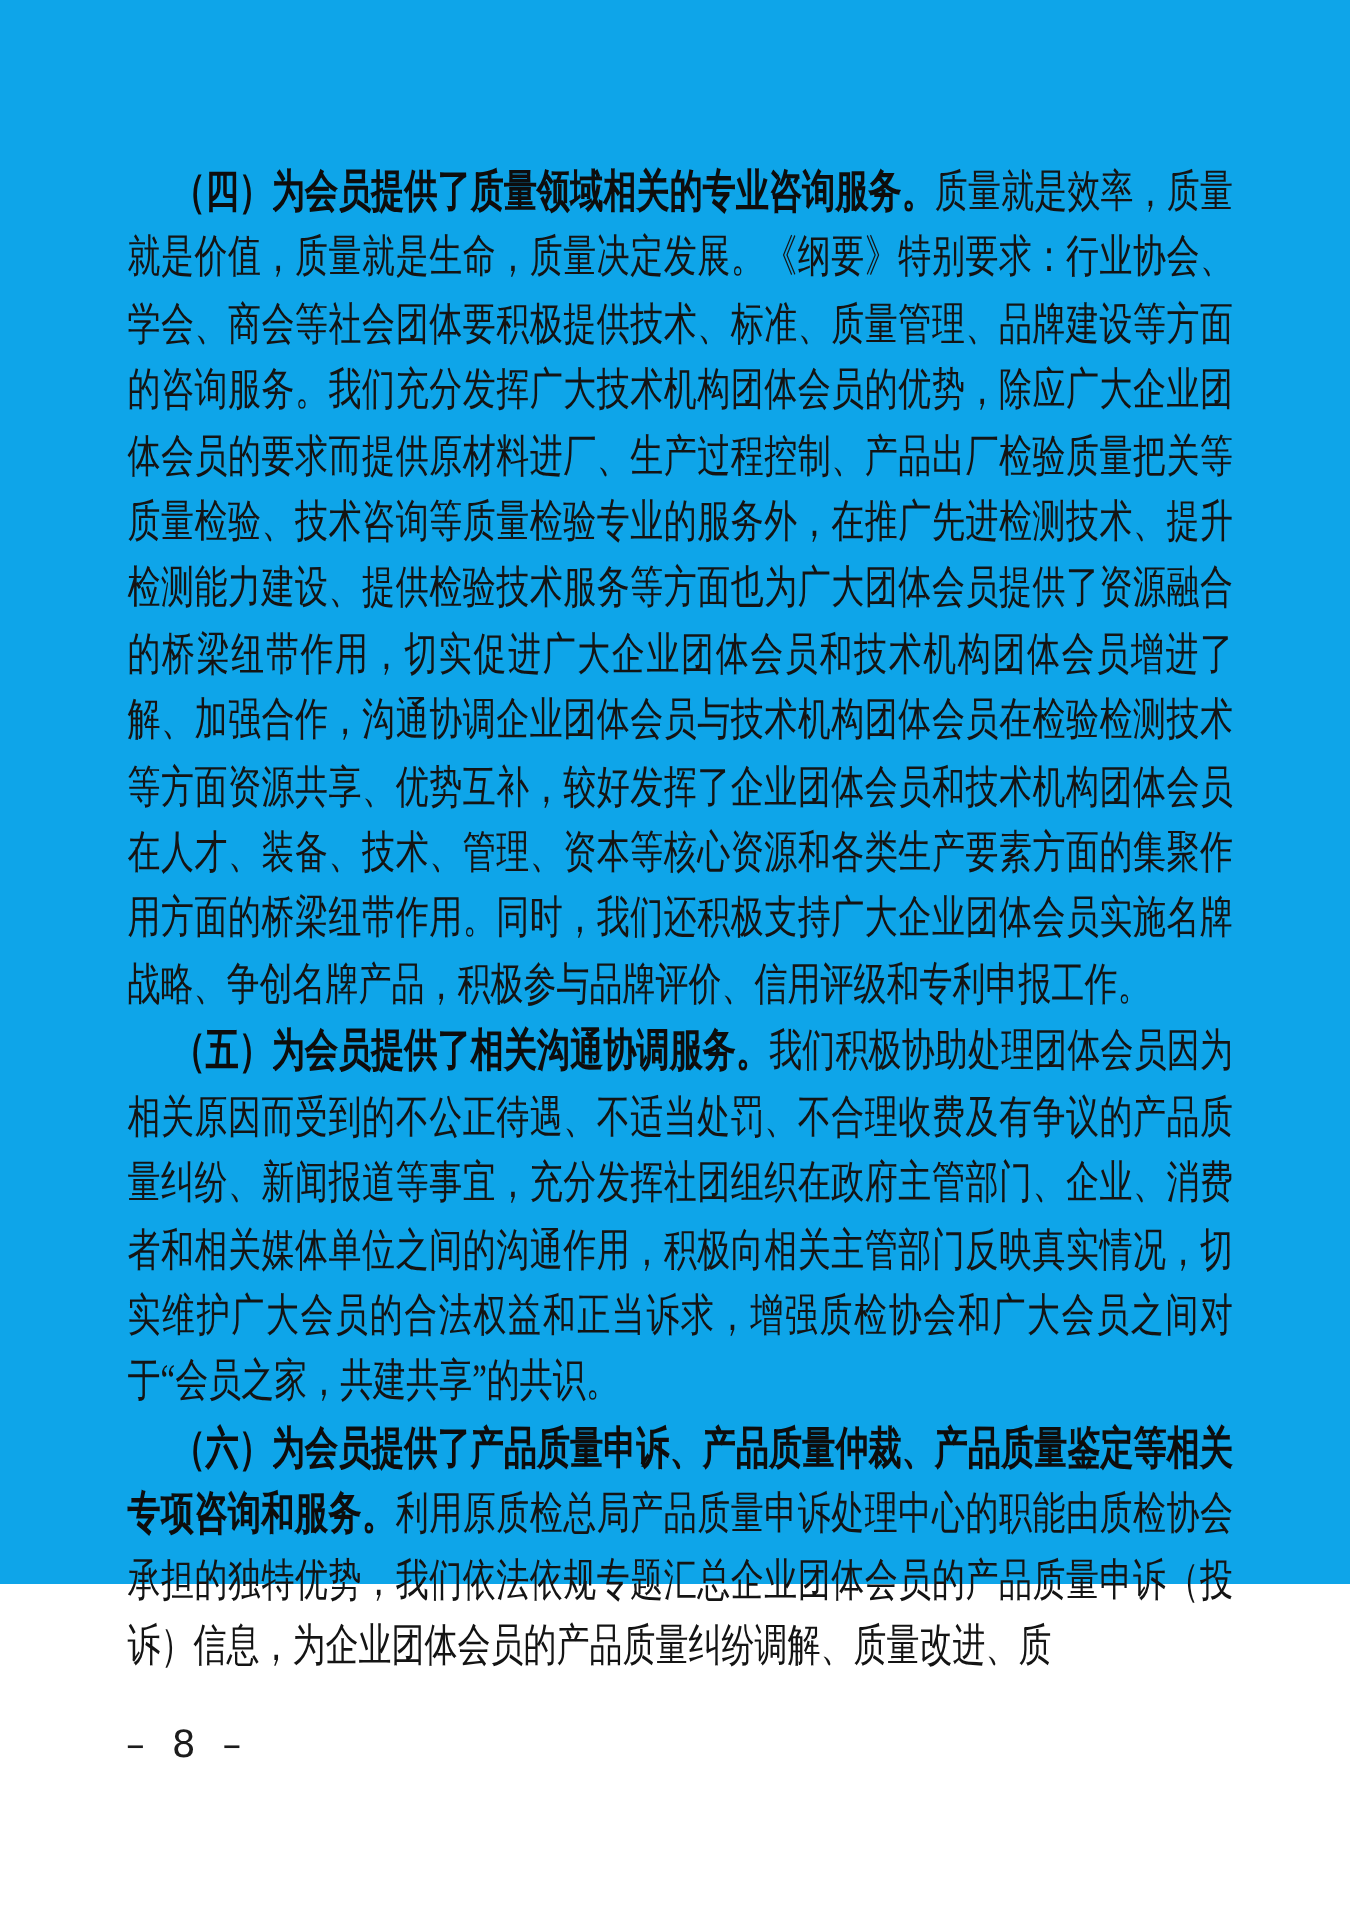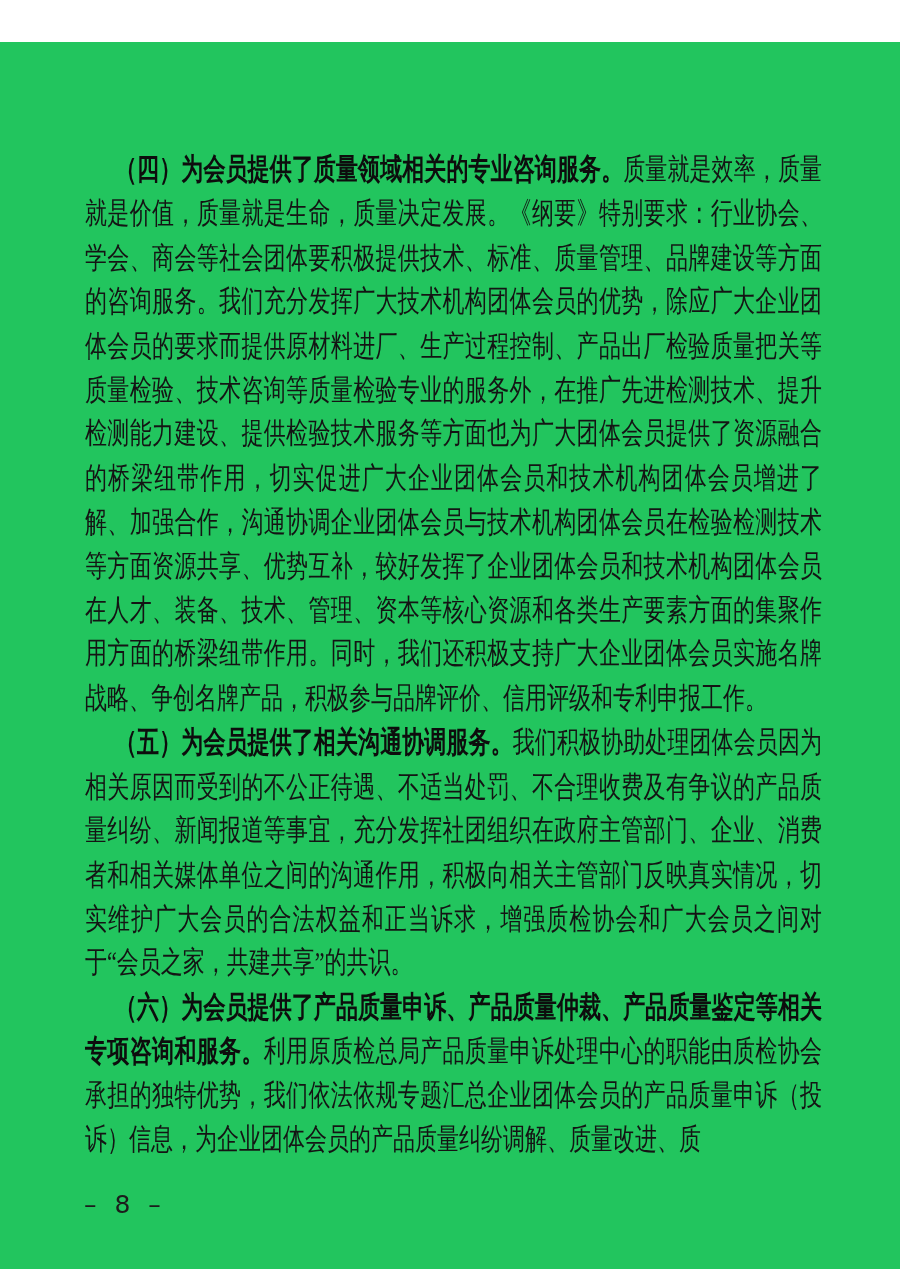--- a/index.html
+++ b/index.html
@@ -10,23 +10,22 @@
   body {
     width: 900px;
     height: 1273px;
     position: relative;
     overflow: hidden;
     font-family: "Liberation Serif", "DejaVu Serif", serif;
   }
   .page {
     position: relative;
     width: 900px;
-    height: 1227px;
-    background: #22c55e;
-    margin-top: 42px;
+    height: 1056px;
+    background: #0ea5e9;
   }
   
   .content {
     position: absolute;
     left: 85px;
     top: 106px;
     width: 737px;
     transform: scaleY(1.36);
     transform-origin: 0 0;
   }

